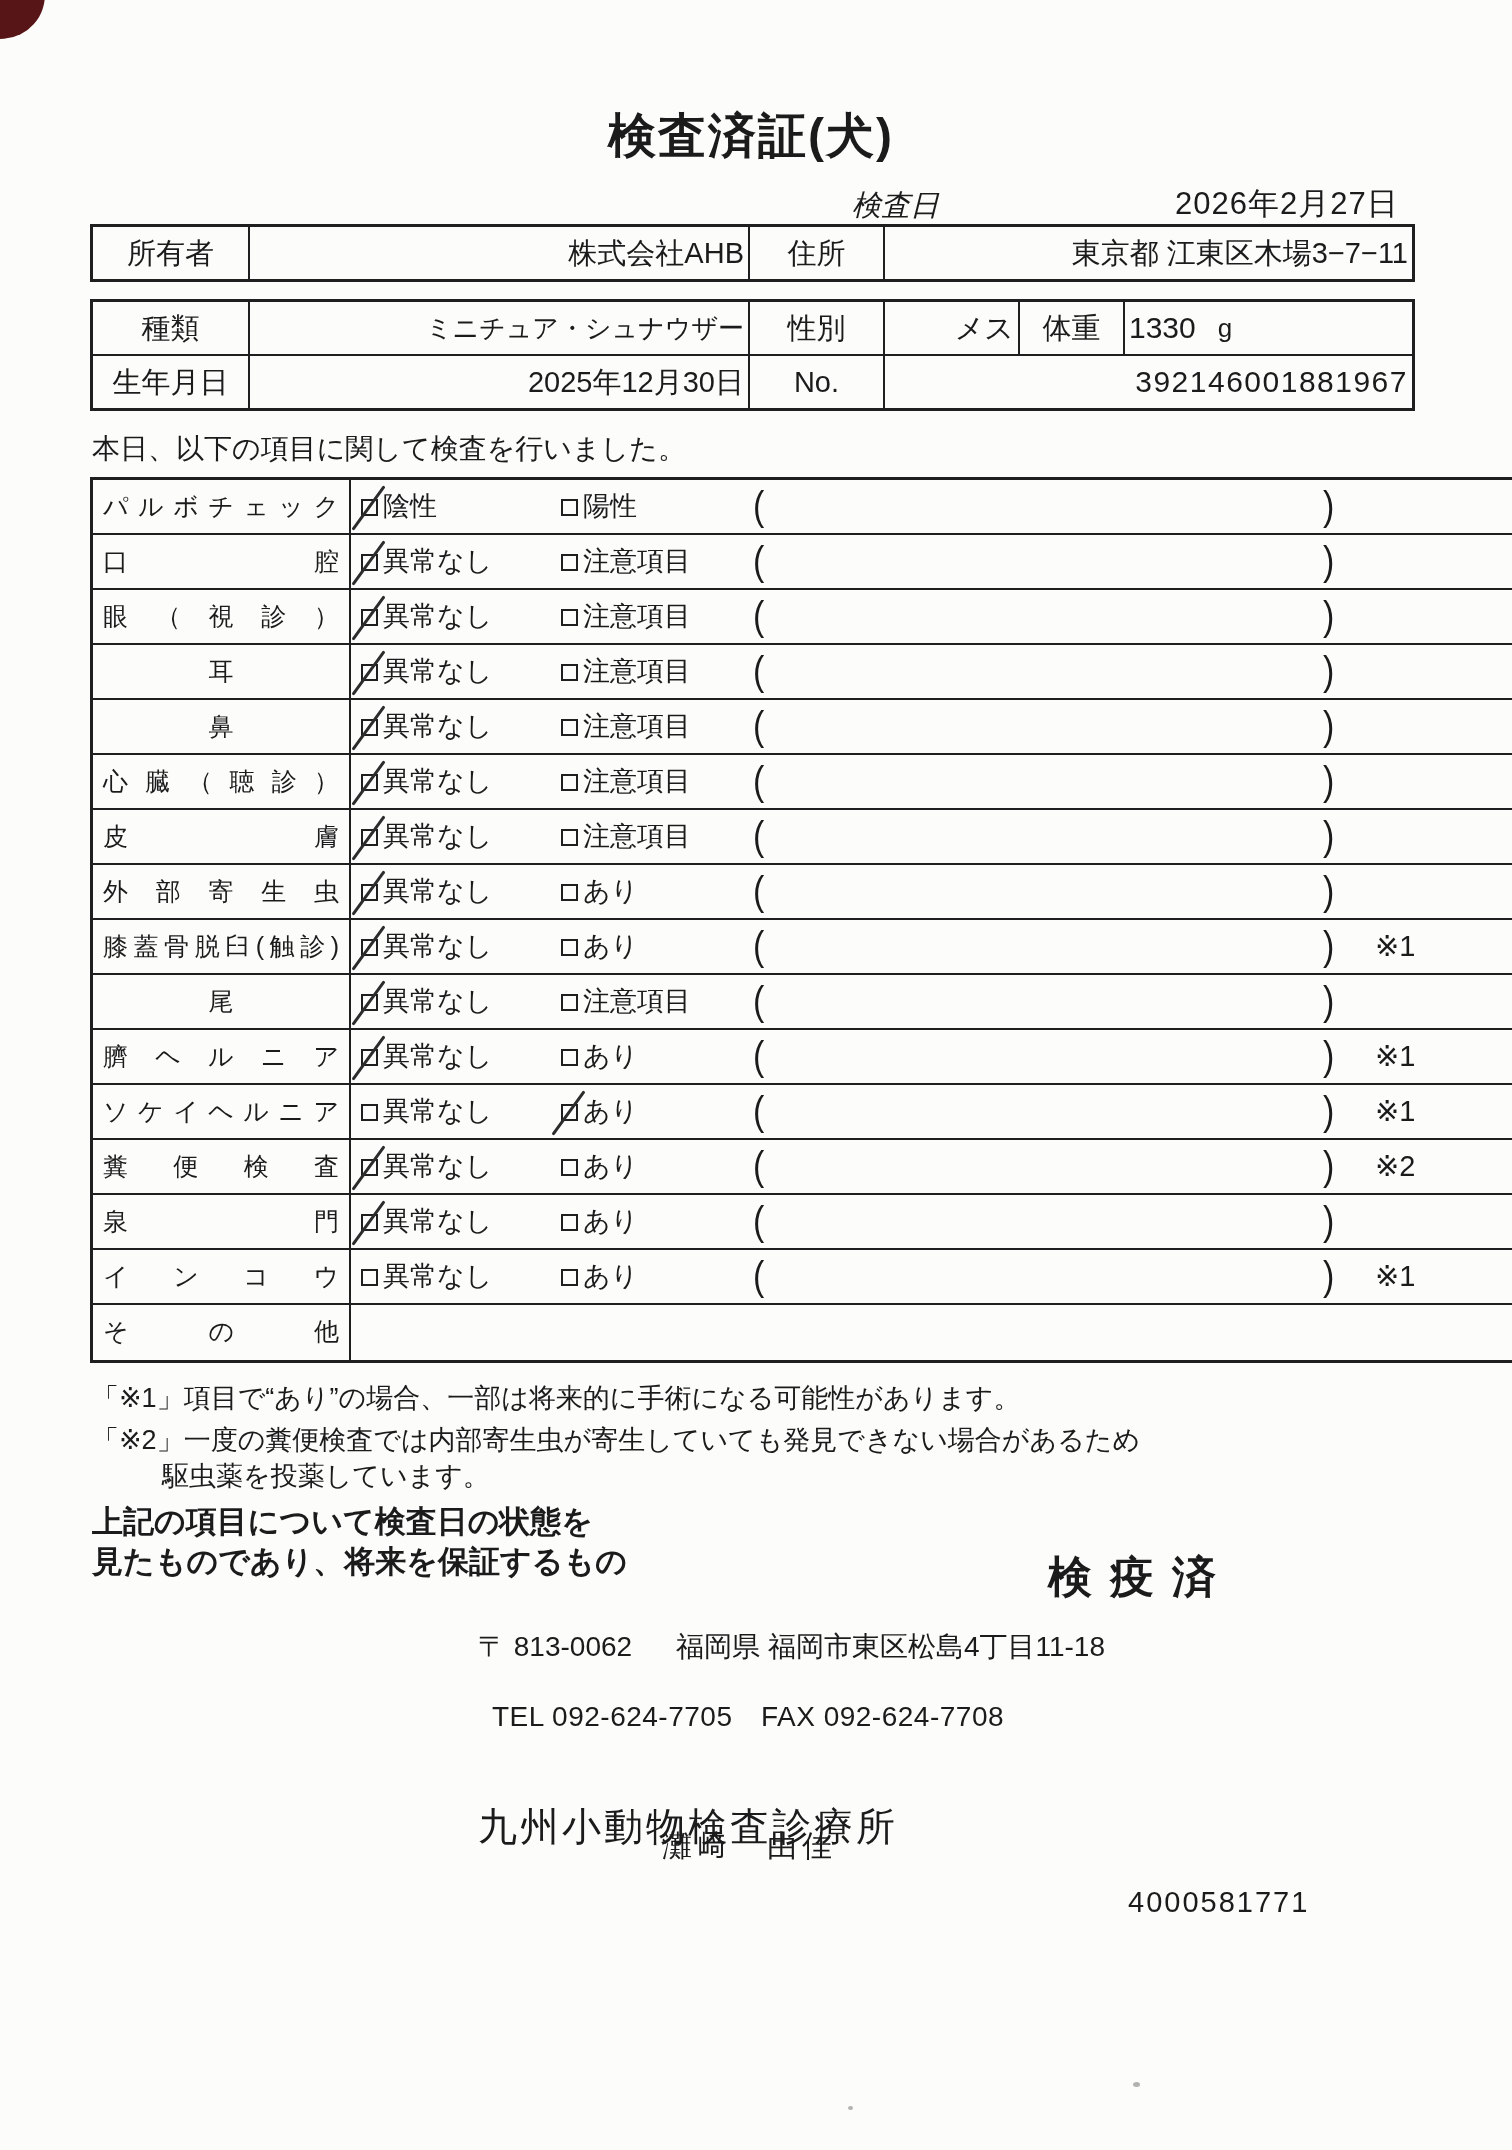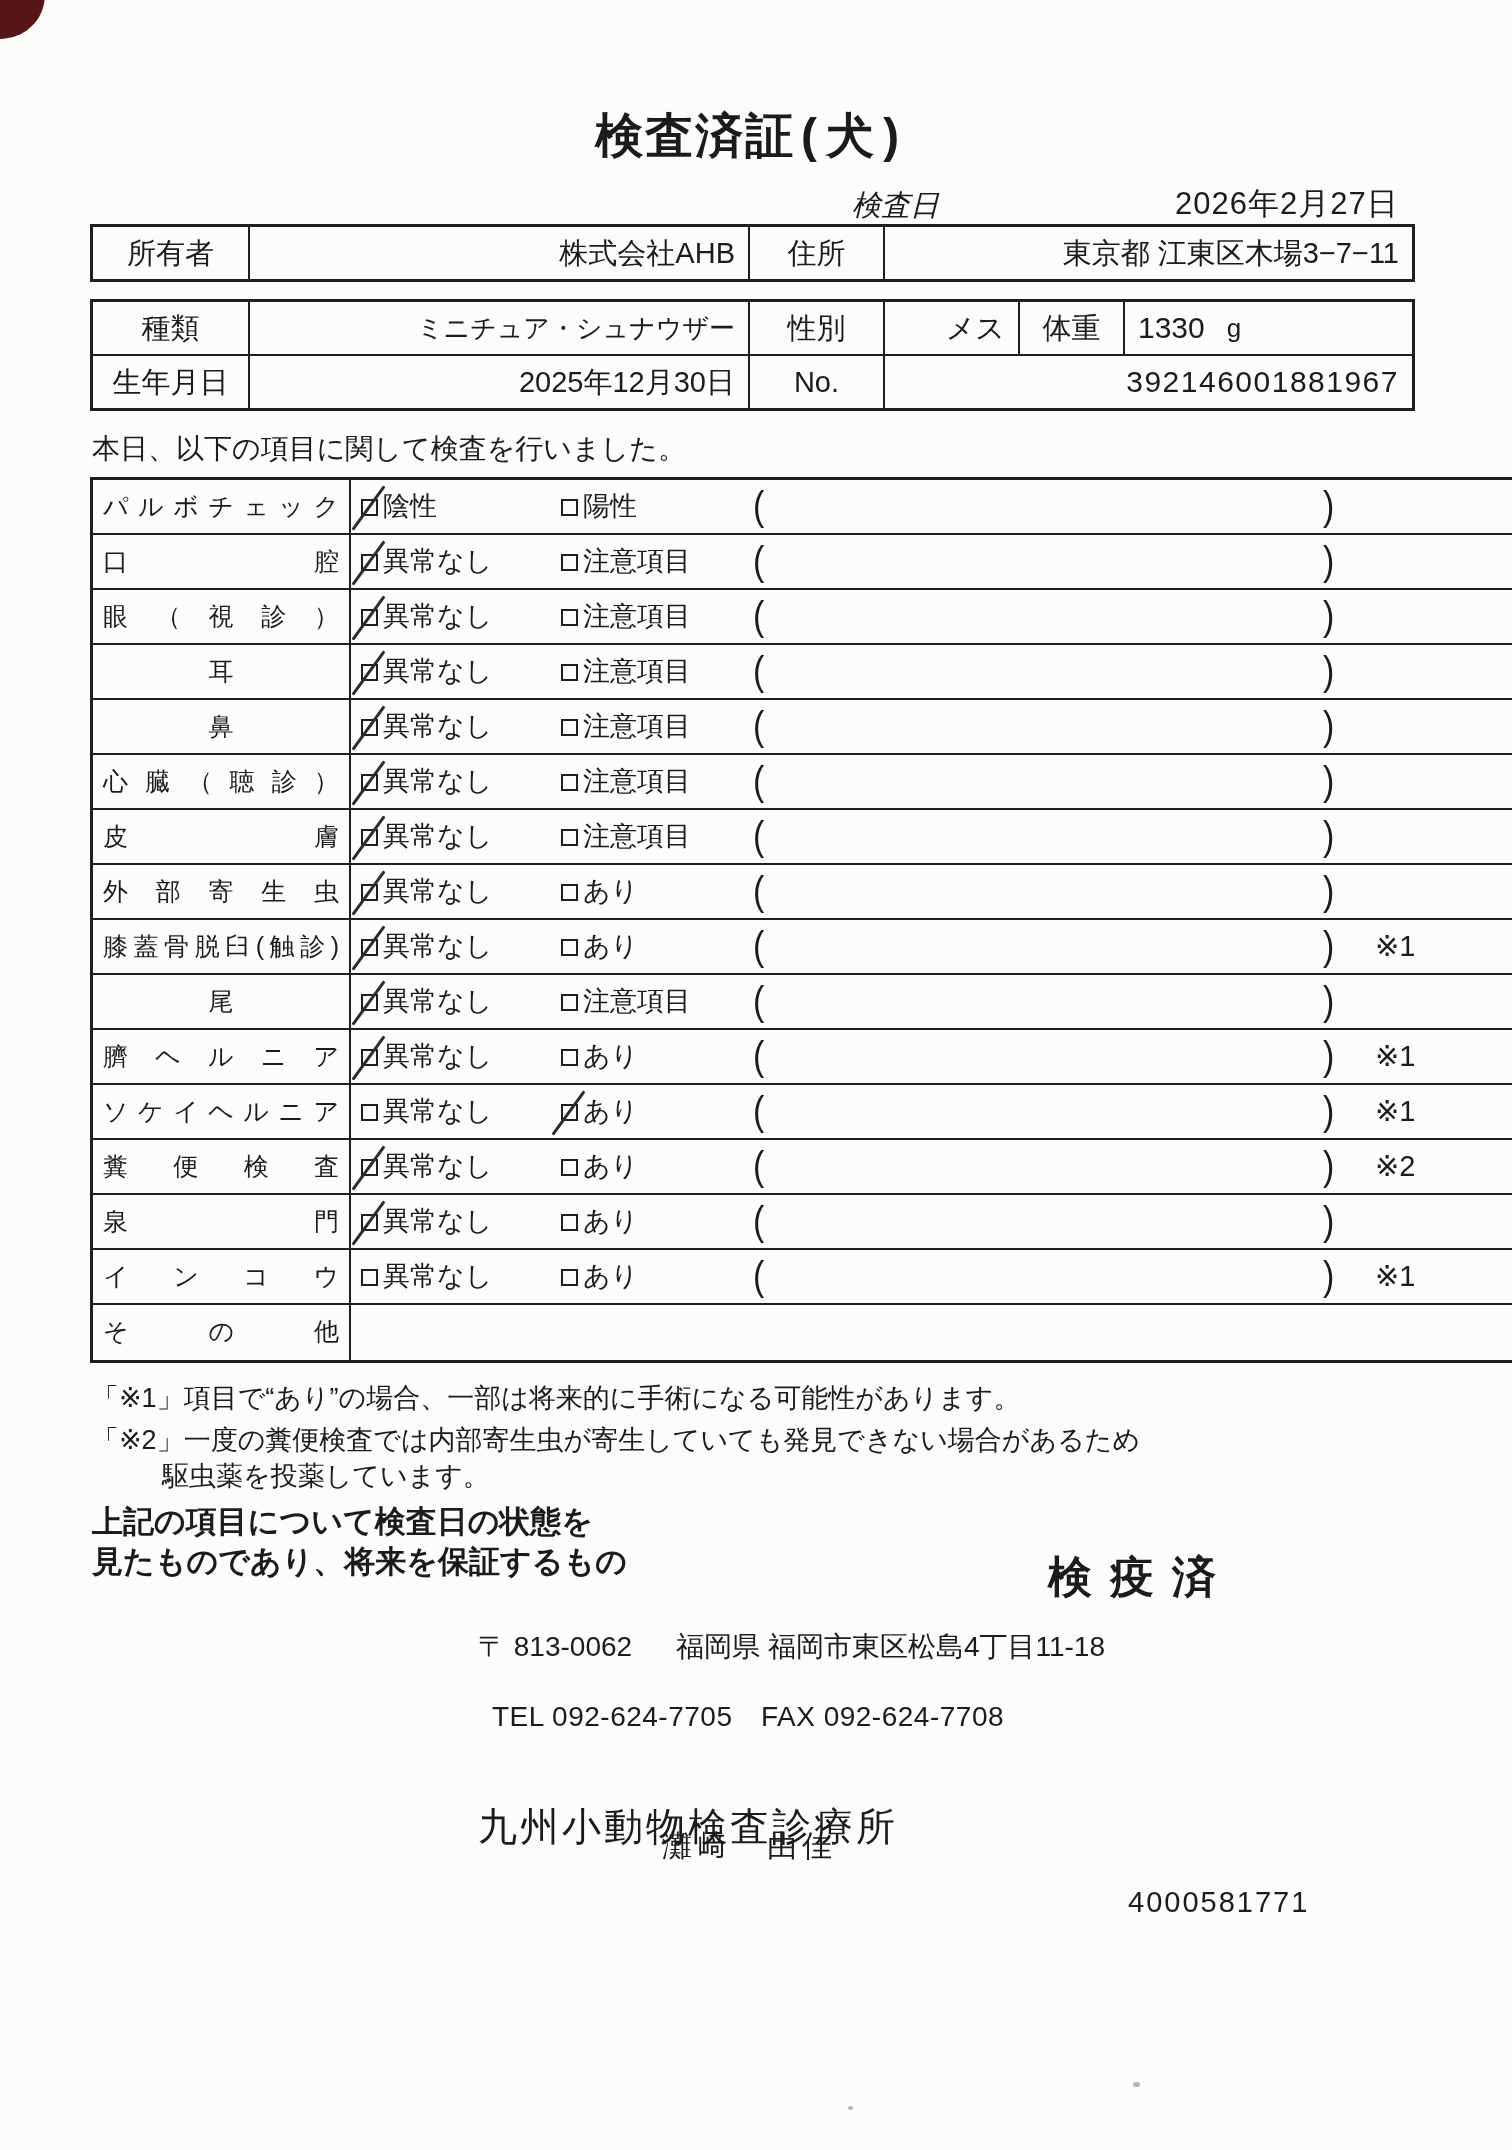--- a/index.html
+++ b/index.html
@@ -11,34 +11,34 @@
   }
 
   
   .corner-mark { position:absolute; left:-16px; top:-18px; width:62px; height:56px;
     background:#571517; border-radius:0 0 44px 2px; transform:rotate(-4deg); }
   .speck { position:absolute; background:#8a8a86; border-radius:50%; opacity:.65; }
   .speck.s1 { left:1133px; top:2082px; width:7px; height:5px; }
   .speck.s2 { left:848px;  top:2106px; width:5px; height:4px; }
 
   .title { position:absolute; left:90px; width:1322px; top:104px;
-    text-align:center; font-size:48px; font-weight:bold; letter-spacing:2px;font-family:Liberation Mono, monospace; }
+    text-align:center; font-size:48px; font-weight:bold; letter-spacing:2px; }
 
   .insp-label { position:absolute; left:852px; top:186px; font-size:29px;font-style:italic; }
   .insp-value { position:absolute; left:1175px; top:183px; font-size:31px; letter-spacing:1px; }
 
   
   .grid-tbl { position:absolute; left:90px; border:3px solid #1f1f1f; background:#fcfcfa; }
   .owner-tbl { top:224px; display:grid; grid-template-columns:155px 500px 135px 529px; }
   .pet-tbl { top:299px; }
   .pet-row1 { display:grid; grid-template-columns:155px 500px 135px 135px 105px 289px;
     border-bottom:2.5px solid #1f1f1f; }
   .pet-row2 { display:grid; grid-template-columns:155px 500px 135px 529px; }
   .cell { height:52px; line-height:52px; font-size:29px; border-left:2.5px solid #1f1f1f;
-    padding:0 13px; white-space:nowrap; overflow:visible; }
+    padding:0 4px; white-space:nowrap; overflow:visible; }
   .cell:first-child { border-left:none; }
   .cell.lab { text-align:center; }
   .cell.val { text-align:right; padding-left:14px; }
   .cell.sm  { font-size:26px; }
   .cell.num { letter-spacing:1.5px; font-size:30px; }
   .cell.weight { display:flex; align-items:center;
     gap:22px; padding-right:56px; font-size:30px; }
   .cell.weight .unit { font-size:26px; }
 
   .intro { position:absolute; left:92px; top:430px; font-size:28px; }

